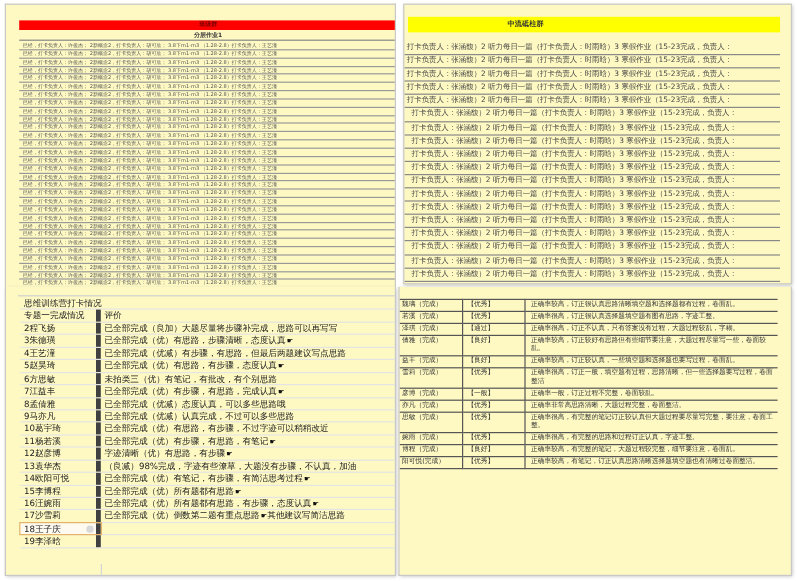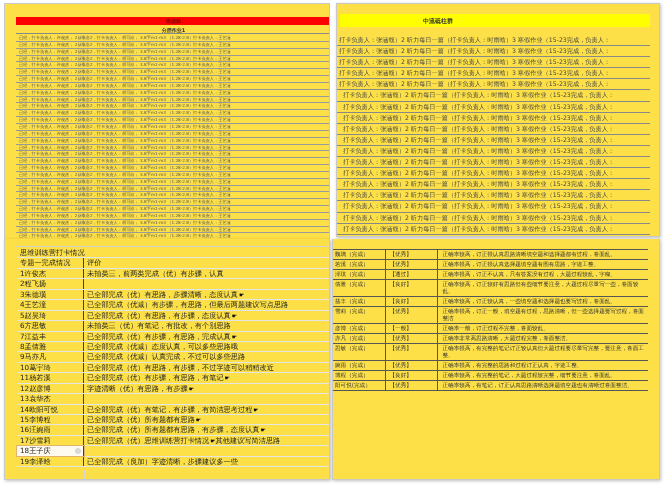--- a/index.html
+++ b/index.html
@@ -1,21 +1,21 @@
 <!DOCTYPE html>
 <html><head>
 <meta charset="utf-8">
 <style>
   * { box-sizing: border-box; margin: 0; padding: 0; }
   body {
     width: 664px; height: 484px; background: #ffffff; position: relative; overflow: hidden;
     font-family: "DejaVu Sans", "Liberation Sans", sans-serif; color: #222;
   }
   .frame {
-    position: absolute; background: #fde047; border: 1px solid #c8c8c8;
+    position: absolute; background: #fef9c3; border: 1px solid #c8c8c8;
     box-shadow: 1px 1px 3px rgba(0,0,0,0.25); overflow: hidden;
   }
   
   #p1 { left: 4px; top: 3px; width: 326px; height: 236px; border-bottom: none; box-shadow: none; }
   #p1 .redbar {
     position: absolute; left: 11px; top: 13px; width: 315px; height: 8px; background: #ff0000;
     font-size: 5px; font-weight: bold; color: #7a0000; text-align: center; line-height: 8px;
   }
   #p1 .subtitle {
     position: absolute; left: 11px; top: 22px; width: 315px; height: 8px;
@@ -40,21 +40,21 @@
   }
   #p2 .row.indent { padding-left: 6px; }
   
   #p3 { left: 4px; top: 239px; width: 326px; height: 241px; border-top: none; }
   #p3 .topstub {
     position: absolute; left: 10px; top: 0; width: 316px; height: 8px;
     border-bottom: 1px solid #d0d0d0;
   }
   #p3 .grid { position: absolute; left: 12px; top: 9px; width: 314px; }
   #p3 .gr { display: flex; height: 10.45px; border-bottom: 1px solid #e4e4e4; font-size: 7.2px; line-height: 10px; color: #222; }
-  #p3 .c1 { width: 67px; padding-left: 3px; white-space: nowrap; overflow: visible; border-right: 1px solid #404040; position: relative; }
+  #p3 .c1 { width: 67px; padding-left: 3px; white-space: nowrap; overflow: visible; border-right: 4px solid #404040; position: relative; }
   #p3 .c2 { flex: 1; padding-left: 3px; white-space: nowrap; overflow: hidden; }
   #p3 .gr.merged .c1 { border-right: none; }
   #p3 .gr.selected .c1 { outline: 1px solid #e3b36b; background: #fffaf0; }
   #p3 .hand { font-size: 6px; color: #111; margin-left: 1px; }
   #p3 .selhandle { position: absolute; right: 2px; top: 2px; width: 6px; height: 6px; border-radius: 50%; background: #d8d8d8; }
   #p3 .tailcol { position: absolute; left: 79px; top: 231px; width: 1px; height: 10px; background: #d4d4d4; }
   
   #p4 { left: 332px; top: 239px; width: 328px; height: 241px; border-top: none; }
   #p4 table { position: absolute; left: 0; top: 10px; width: 315px; border-collapse: collapse; }
   #p4 td { font-size: 5.6px; color: #333; vertical-align: top; line-height: 7px; padding: 1px 2px; border-top: 1px solid #555; border-bottom: 1px solid #555; }
@@ -132,25 +132,22 @@
     <div class="gr merged">
       <div class="c1">思维训练营打卡情况</div>
       <div class="c2"></div>
     </div>
     <div class="gr">
       <div class="c1">专题一完成情况</div>
       <div class="c2">评价</div>
     </div>
     <div id="p3rows">
         <div class="gr">
-          <div class="c1"><span>1许俊杰</span></div>
-          <div class="c2"><span>未拍类三，前两类完成（优）有步骤，认真</span></div>
-        </div>
-        <div class="gr">
           <div class="c1"><span>2程飞扬</span></div>
+          <div class="c2"><span>已全部完成（良加）大题尽量将步骤补完成，思路可以再写写</span></div>
         </div>
         <div class="gr">
           <div class="c1"><span>3朱德璜</span></div>
           <div class="c2"><span>已全部完成（优）有思路，步骤清晰，态度认真</span><span class="hand">☛</span></div>
         </div>
         <div class="gr">
           <div class="c1"><span>4王艺潼</span></div>
           <div class="c2"><span>已全部完成（优减）有步骤，有思路，但最后两题建议写点思路</span></div>
         </div>
         <div class="gr">
@@ -180,43 +177,43 @@
         <div class="gr">
           <div class="c1"><span>11杨若溪</span></div>
           <div class="c2"><span>已全部完成（优）有步骤，有思路，有笔记</span><span class="hand">☛</span></div>
         </div>
         <div class="gr">
           <div class="c1"><span>12赵彦博</span></div>
           <div class="c2"><span>字迹清晰（优）有思路，有步骤</span><span class="hand">☛</span></div>
         </div>
         <div class="gr">
           <div class="c1"><span>13袁华杰</span></div>
+          <div class="c2"><span>（良减）98%完成，字迹有些潦草，大题没有步骤，不认真，加油</span></div>
         </div>
         <div class="gr">
           <div class="c1"><span>14欧阳可悦</span></div>
           <div class="c2"><span>已全部完成（优）有笔记，有步骤，有简洁思考过程</span><span class="hand">☛</span></div>
         </div>
         <div class="gr">
           <div class="c1"><span>15李博程</span></div>
           <div class="c2"><span>已全部完成（优）所有题都有思路</span><span class="hand">☛</span></div>
         </div>
         <div class="gr">
           <div class="c1"><span>16汪婉雨</span></div>
           <div class="c2"><span>已全部完成（优）所有题都有思路，有步骤，态度认真</span><span class="hand">☛</span></div>
         </div>
         <div class="gr">
           <div class="c1"><span>17沙雪莉</span></div>
-          <div class="c2"><span>已全部完成（优）思维训练营打卡情况</span><span class="hand">☛</span><span>其他建议写简洁思路</span></div>
+          <div class="c2"><span>已全部完成（优）倒数第二题有重点思路</span><span class="hand">☛</span><span>其他建议写简洁思路</span></div>
         </div>
         <div class="gr selected">
           <div class="c1"><span>18王子庆</span><span class="selhandle"></span></div>
         </div>
         <div class="gr">
           <div class="c1"><span>19李泽晗</span></div>
-          <div class="c2"><span>已全部完成（良加）字迹清晰，步骤建议多一些</span></div>
         </div>
       </div>
   </div>
   <div class="tailcol"></div>
 </div>
 
 <div class="frame" id="p4">
   <table>
       <tbody id="p4rows">
         <tr>

